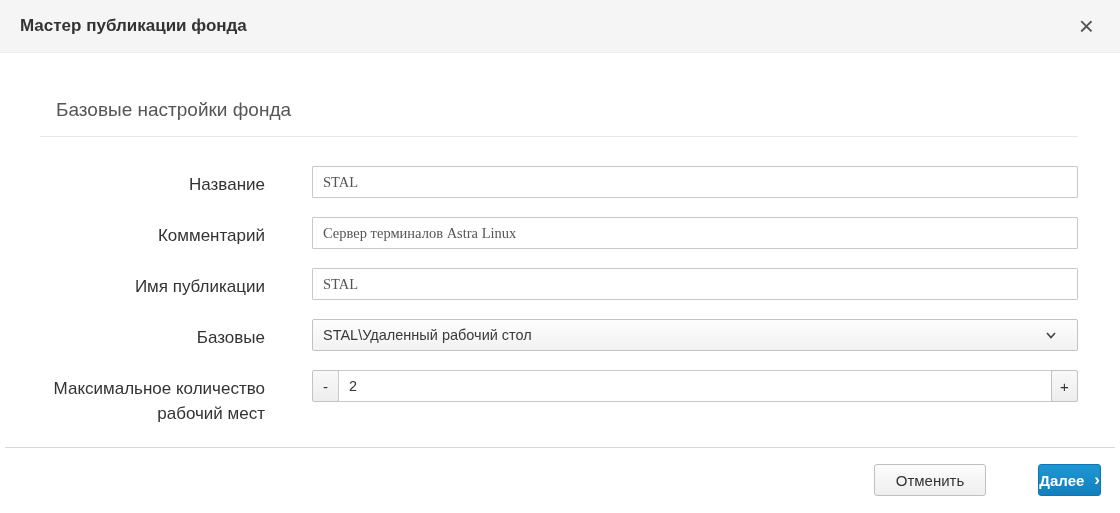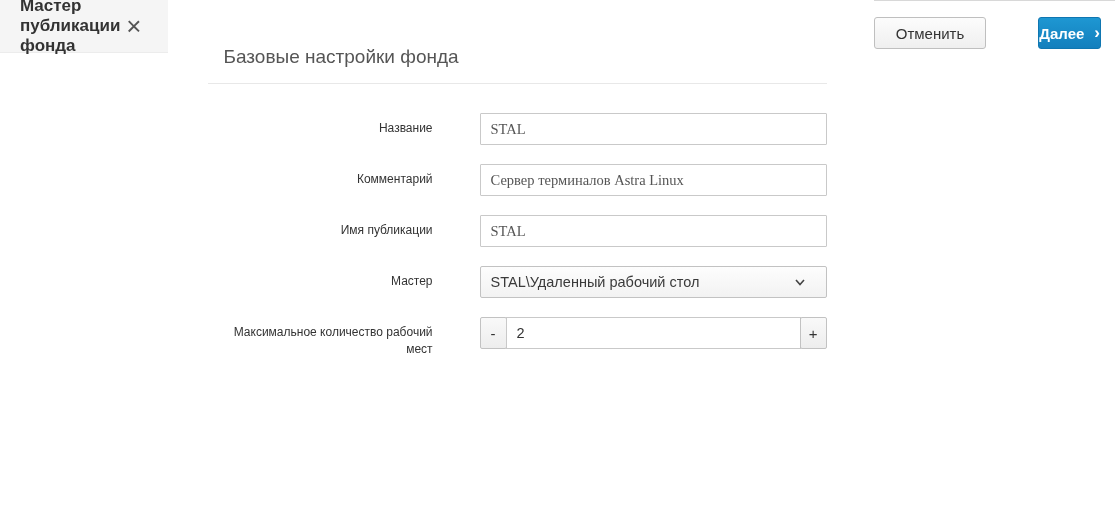--- a/index.html
+++ b/index.html
@@ -8,21 +8,21 @@
     width: 1120px;
     height: 513px;
     font-family: "Liberation Sans", "DejaVu Sans", sans-serif;
     background: #ffffff;
     overflow: hidden;
   }
   .dialog {
     width: 1120px;
     height: 513px;
     display: flex;
-    flex-direction: row;
+    flex-direction: column;
     background: #fff;
   }
   
   .dialog-header {
     height: 53px;
     flex: 0 0 53px;
     background: #f5f5f5;
     border-bottom: 1px solid #ececec;
     display: flex;
     align-items: center;
@@ -63,21 +63,21 @@
   }
   .form-row {
     display: flex;
     align-items: flex-start;
     margin-bottom: 19px;
   }
   .form-label {
     width: 225px;
     flex: 0 0 225px;
     text-align: right;
-    font-size: 12px;
+    font-size: 17px;
     color: #333;
     padding-top: 7px;
     line-height: 1.45;
   }
   .form-field {
     flex: 1 1 auto;
     margin-left: 47px;
     position: relative;
   }
   .text-input {
@@ -215,21 +215,21 @@
     </div>
 
     <div class="form-row">
       <div class="form-label">Имя публикации</div>
       <div class="form-field">
         <input class="text-input" type="text" value="STAL" style="">
       </div>
     </div>
 
     <div class="form-row">
-      <div class="form-label">Мастер</div>
+      <div class="form-label">Базовые</div>
       <div class="form-field">
         <div class="select-box">
           <span>STAL\Удаленный рабочий стол</span>
         </div>
         <svg class="select-chevron" viewBox="0 0 14 14" fill="none" stroke="currentColor" stroke-width="1.6">
           <polyline points="3,5 7,9.5 11,5"></polyline>
         </svg>
       </div>
     </div>
 

